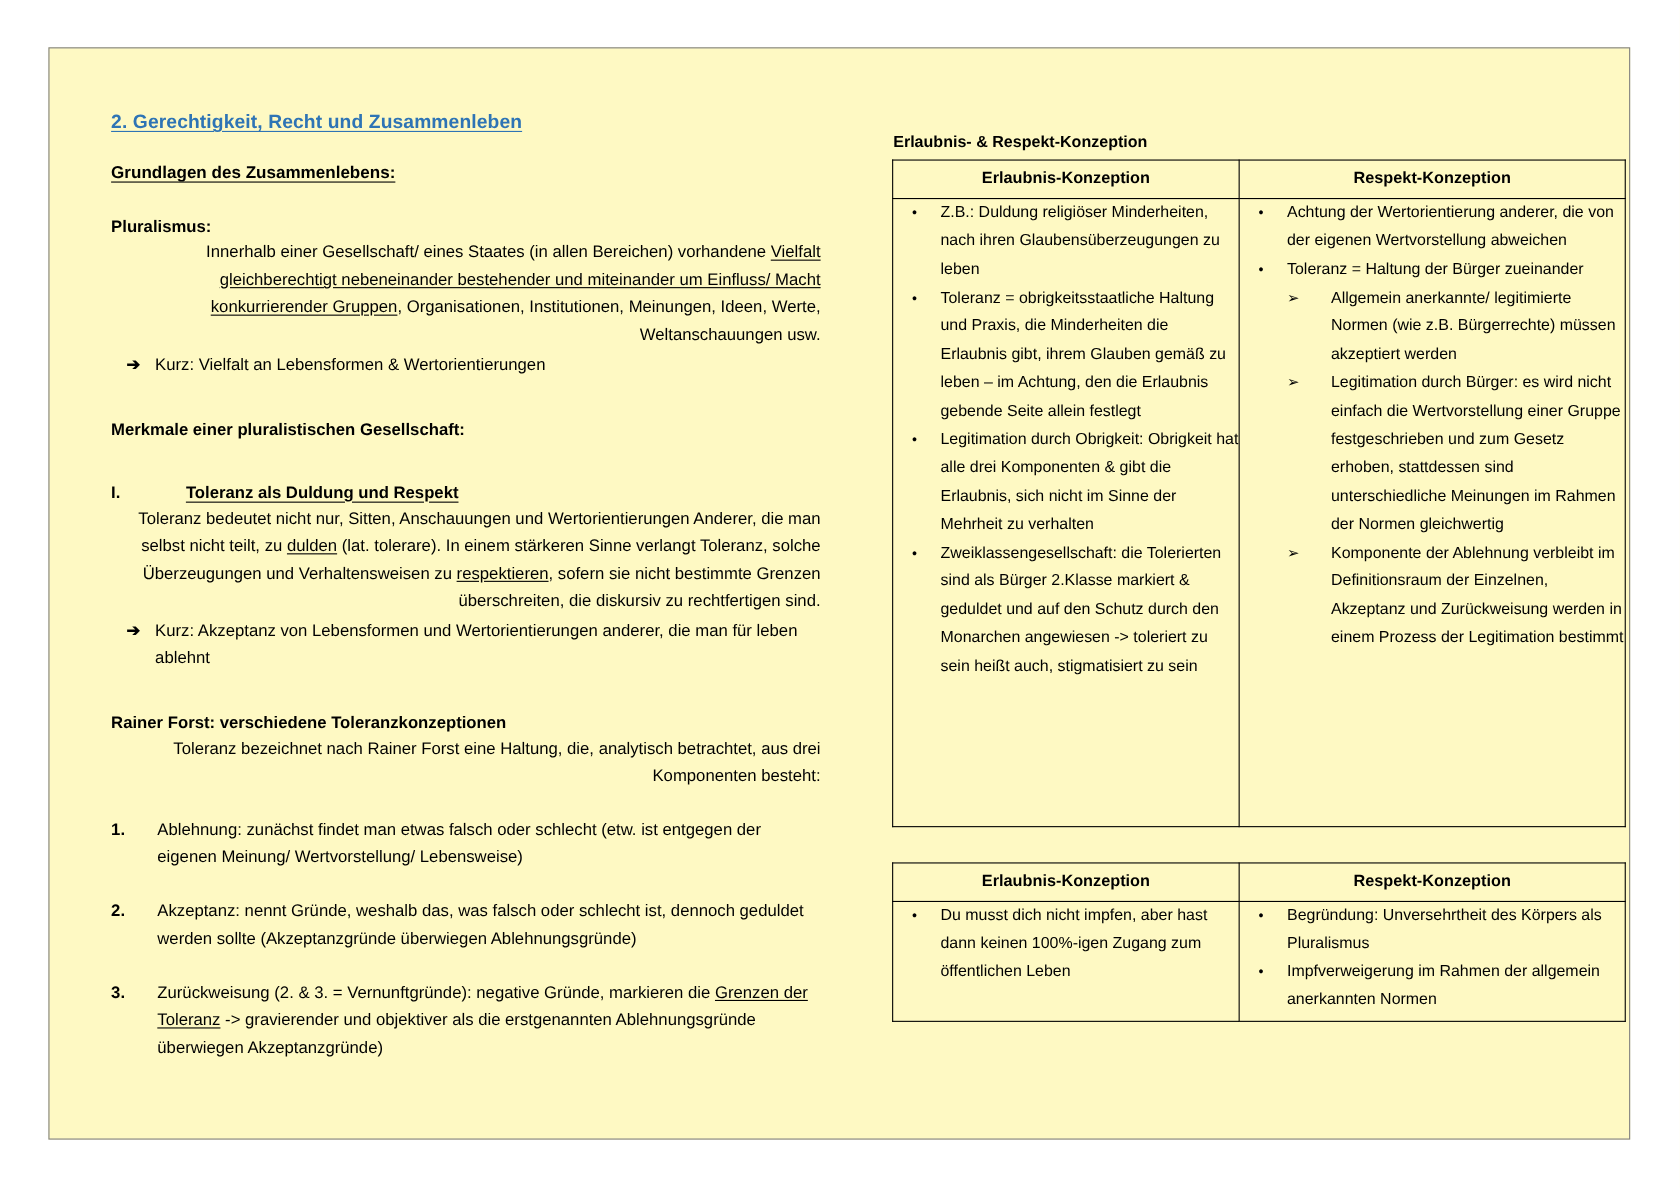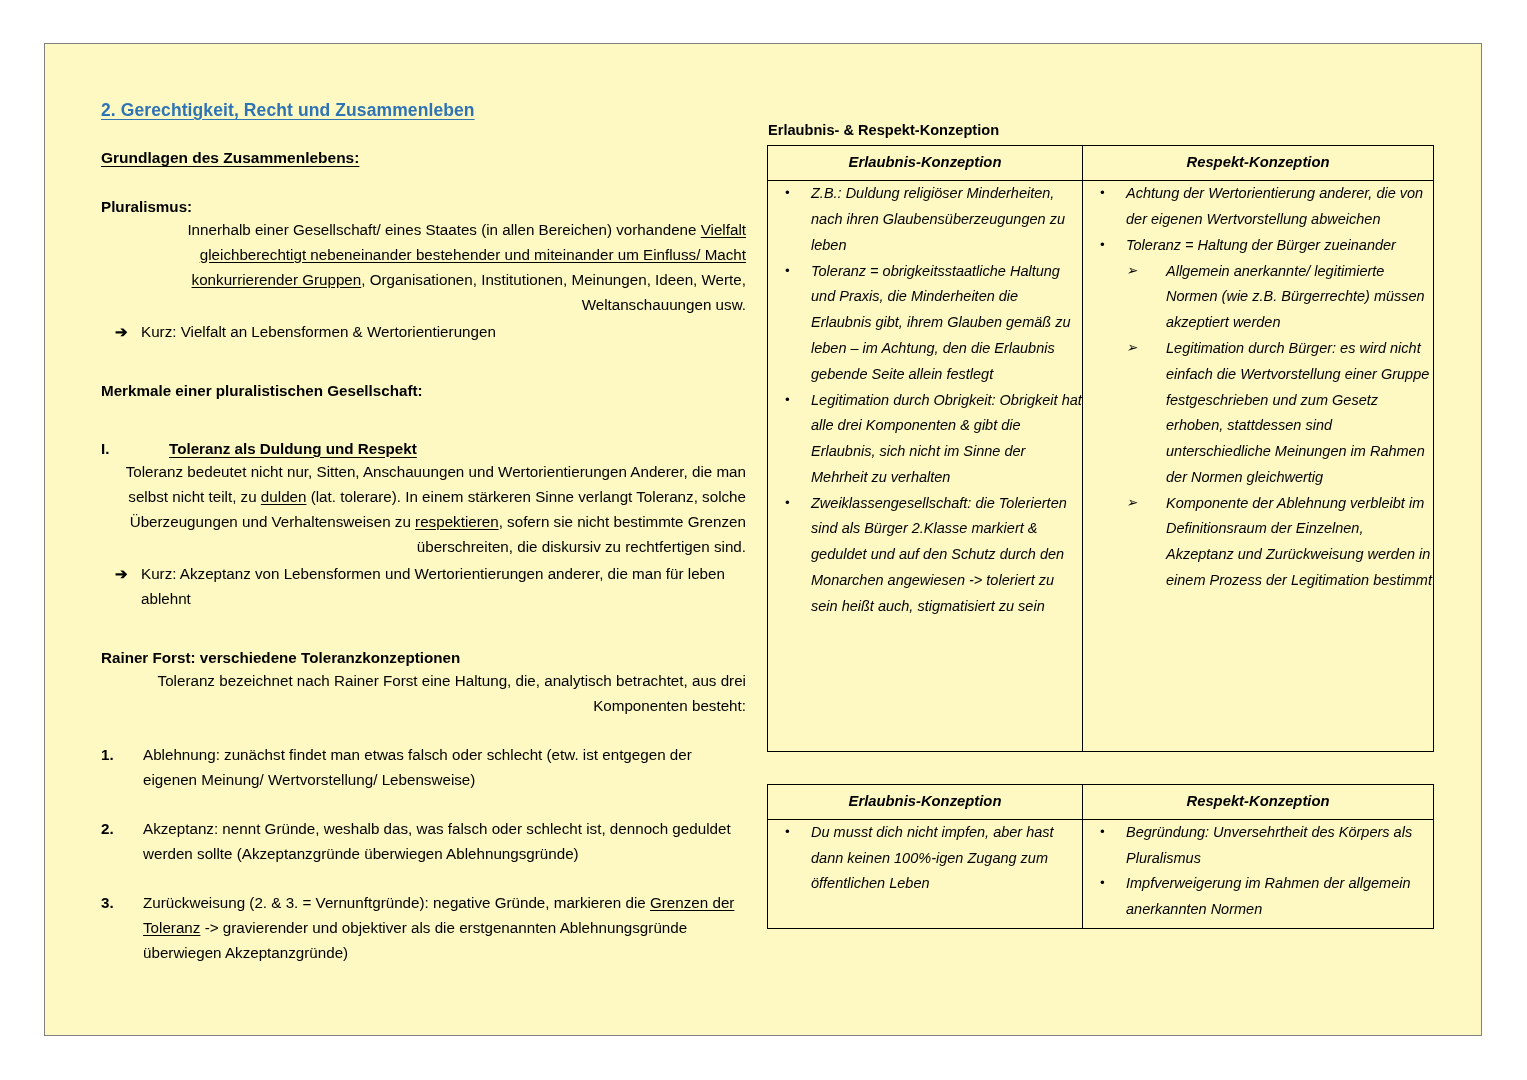--- a/index.html
+++ b/index.html
@@ -27,21 +27,21 @@
 
   
   .col-left {
     position: absolute;
     left: 56px;
     top: 56px;
     width: 645px;
   }
   .col-right {
     position: absolute;
-    left: 706px;
+    left: 750px;
     top: 76px;
     width: 648px;
     padding-left: 16px;
   }
 
   
   .h1 {
     color: #2E74B5;
     font-size: 17.5px;
     font-weight: bold;
@@ -137,21 +137,20 @@
 
   table.doc {
     border-collapse: collapse;
     width: 648px;
     table-layout: fixed;
   }
   table.doc td, table.doc th {
     border: 1px solid #000000;
     vertical-align: top;
     padding: 0;
-    font-style: italic;
   }
   table.doc th {
     text-align: center;
     font-size: 14.8px;
     font-weight: bold;
     padding: 6px 4px 7px 4px;
     line-height: 1.4;
   }
   td.cell { padding: 8px 6px 10px 4px; }
   td.cell.tall { height: 570px; }

